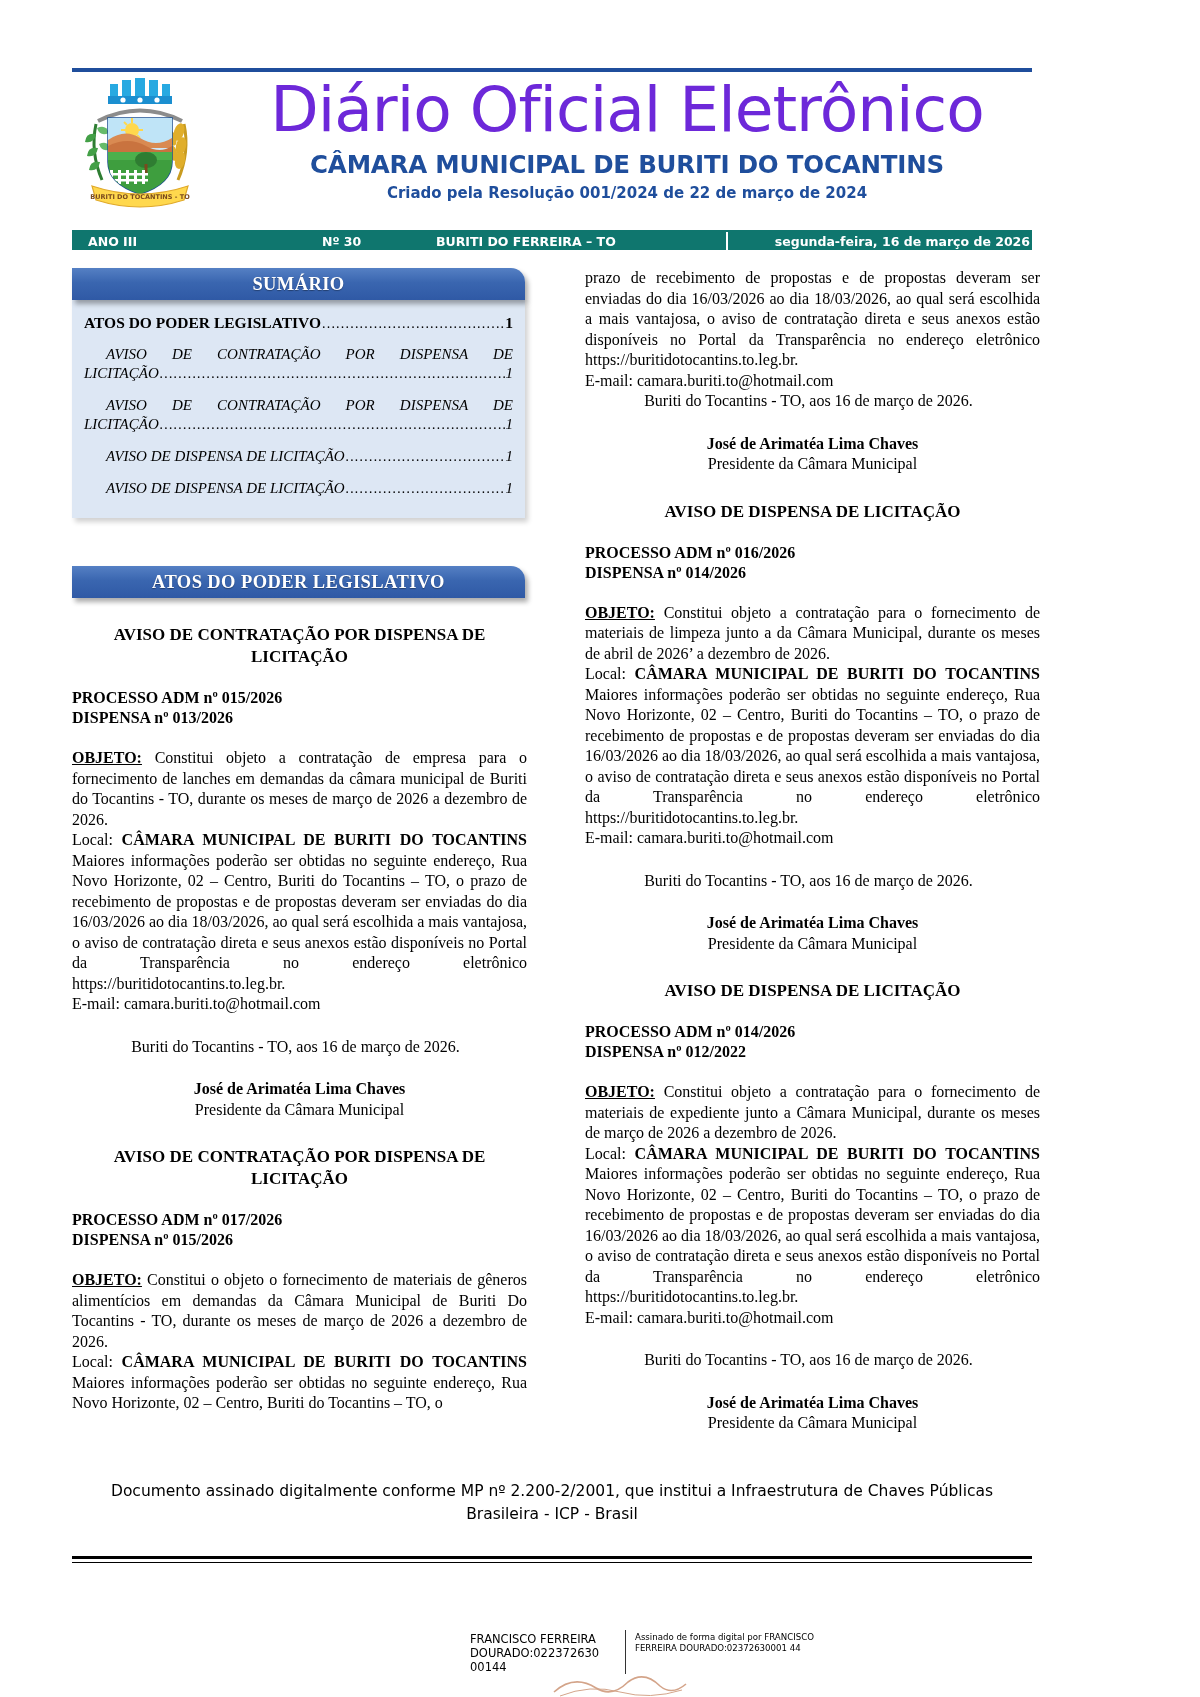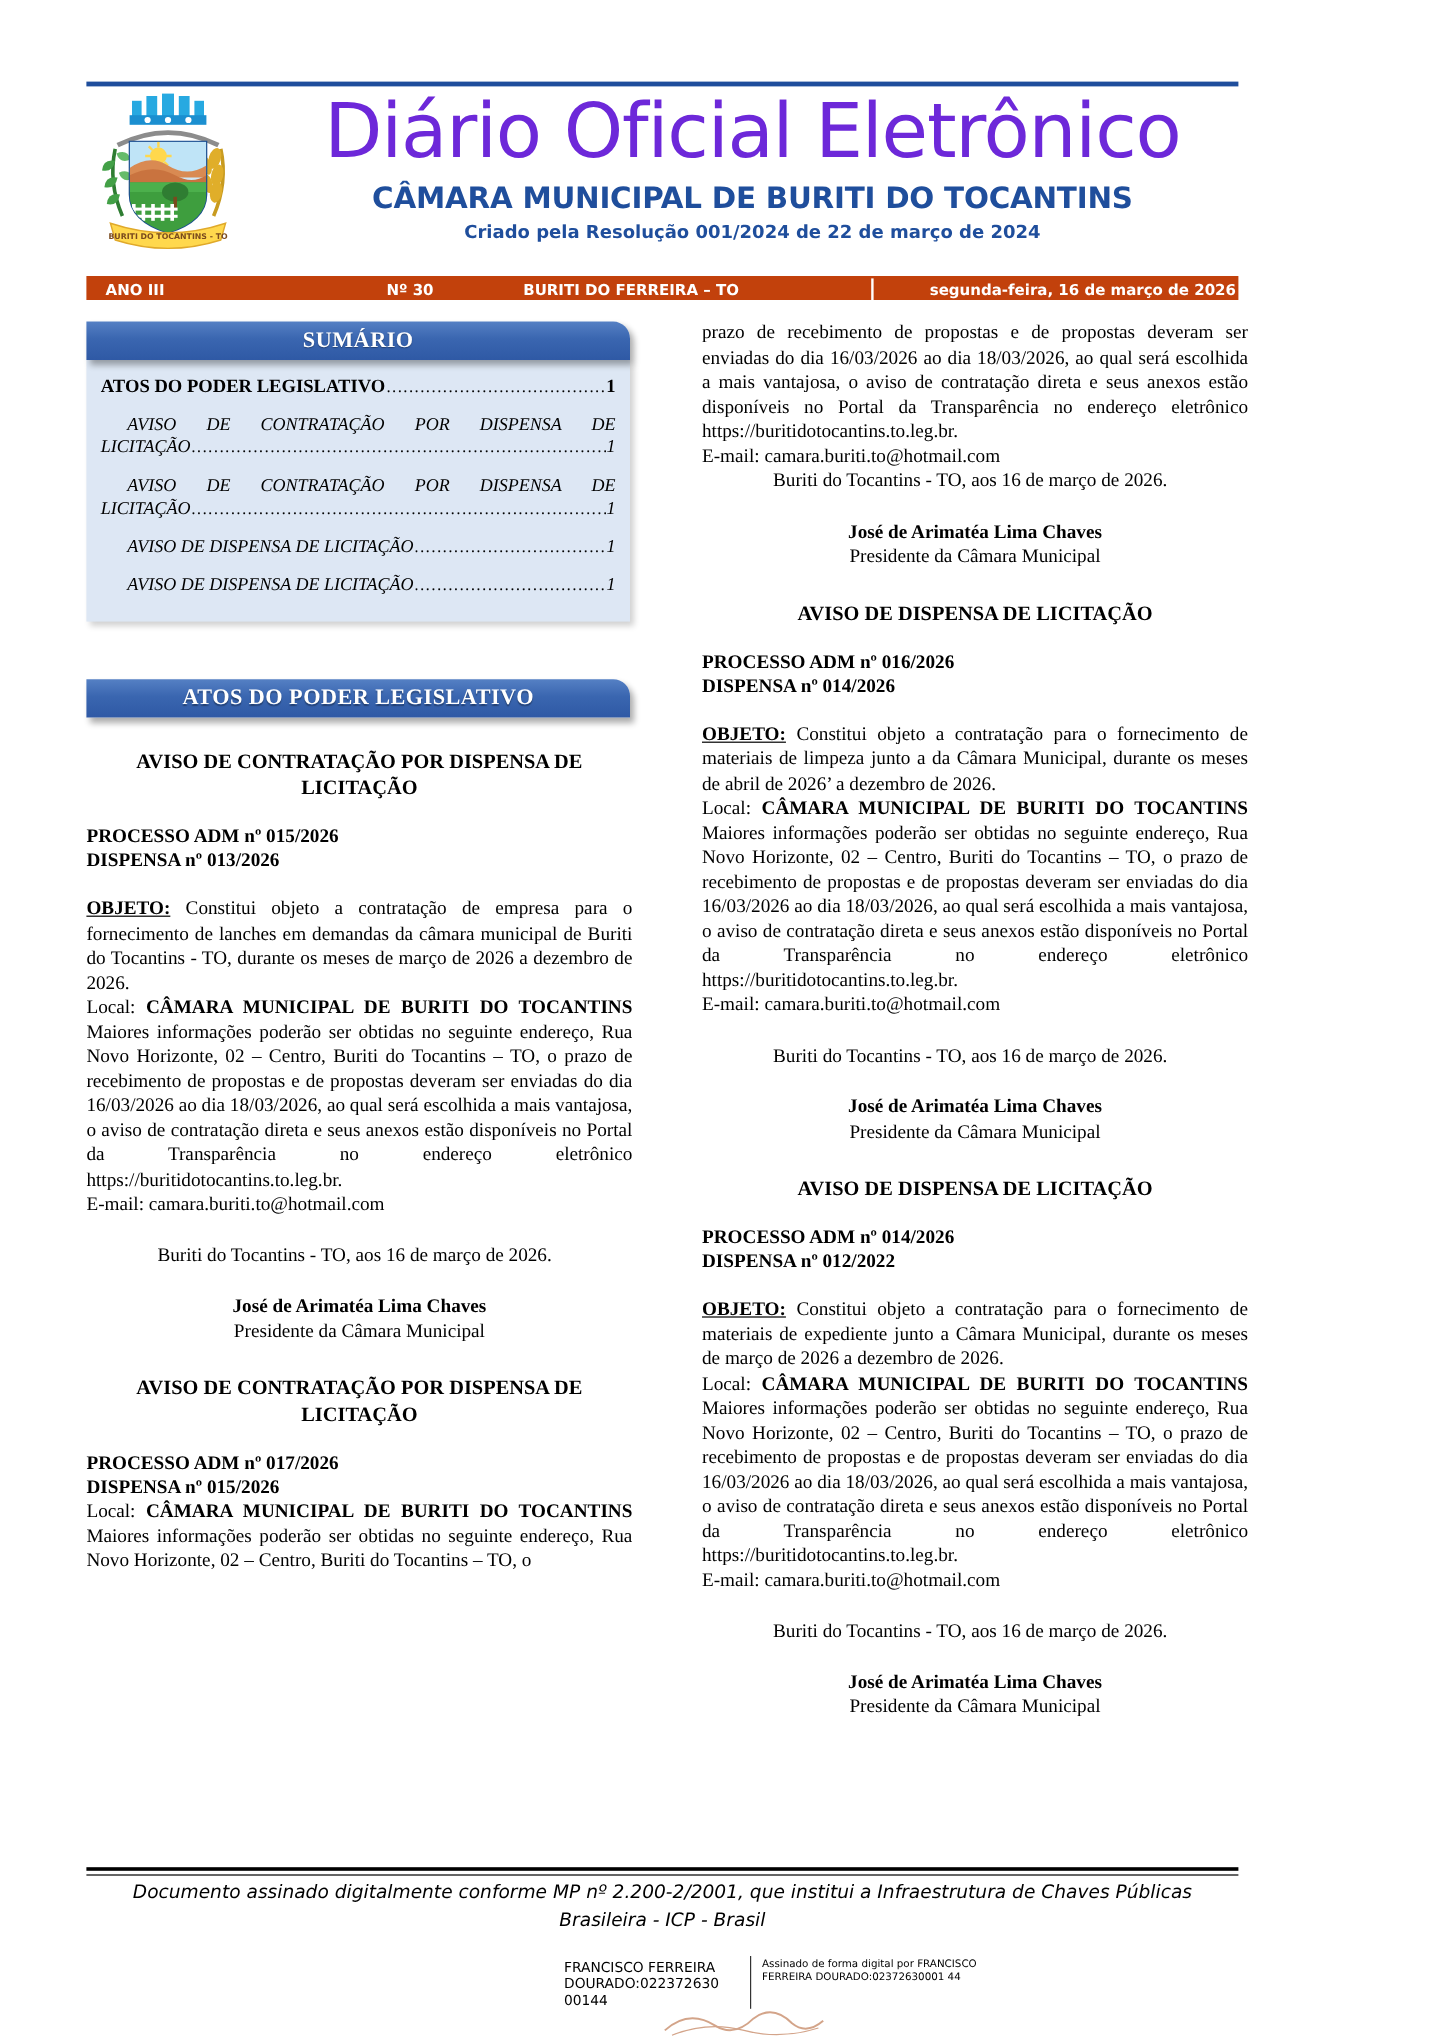--- a/index.html
+++ b/index.html
@@ -19,21 +19,21 @@
   }
   .mast-sub{
     font-family:"DejaVu Sans",sans-serif;font-weight:bold;font-size:24.5px;line-height:30px;
     color:#1f4e9c;margin-top:4px;letter-spacing:-0.2px;
   }
   .mast-sub2{
     font-family:"DejaVu Sans",sans-serif;font-weight:bold;font-size:15px;line-height:20px;
     color:#1f4e9c;margin-top:3px;
   }
   .infobar{
-    position:absolute;left:72px;top:230px;width:960px;height:20px;background:#c2410c;
+    position:absolute;left:72px;top:230px;width:960px;height:20px;background:#0f766e;
     color:#ffffff;font-family:"DejaVu Sans",sans-serif;font-weight:bold;font-size:12.5px;
   }
   .infobar .cell{position:absolute;top:0;height:24px;line-height:24px;white-space:nowrap;}
   .ib-ano{left:16px;}
   .ib-num{left:250px;}
   .ib-city{left:364px;}
   .ib-div{position:absolute;left:654px;top:2px;width:2px;height:20px;background:#ffffff;}
   .ib-date{right:2px;margin-left:16px;}
   
   .col{position:absolute;top:268px;width:455px;}
@@ -92,22 +92,22 @@
   }
   .sign{
     text-align:center;margin-top:22px;font-size:16px;line-height:20.5px;
     font-family:"Liberation Serif",serif;
   }
   .sign .nm{font-weight:bold;}
   
   .foot-rule{position:absolute;left:72px;top:1556px;width:960px;height:0;
     border-top:3px solid #000;border-bottom:1px solid #000;height:3px;}
   .foot-text{
-    position:absolute;left:72px;top:1566px;width:960px;text-align:center;
-    font-family:"DejaVu Sans",sans-serif;font-size:15.5px;line-height:23px;color:#000;font-style:italic;
+    position:absolute;left:72px;top:1480px;width:960px;text-align:center;
+    font-family:"DejaVu Sans",sans-serif;font-size:15.5px;line-height:23px;color:#000;
   }
   .sigbox{position:absolute;left:470px;top:1632px;width:420px;height:60px;}
   .sig-left{
     position:absolute;left:0;top:0;width:150px;
     font-family:"DejaVu Sans",sans-serif;font-size:11.5px;line-height:14px;color:#000;
   }
   .sig-bar{position:absolute;left:155px;top:-2px;width:1px;height:44px;background:#333;}
   .sig-right{
     position:absolute;left:165px;top:0;width:200px;
     font-family:"DejaVu Sans",sans-serif;font-size:8.6px;line-height:10.5px;color:#000;
@@ -276,20 +276,21 @@
         <div>Presidente da Câmara Municipal</div>
       </div>
     </div>
 
     <div>
       <div class="art-title">AVISO DE CONTRATAÇÃO POR DISPENSA DE LICITAÇÃO</div>
       <div class="proc">
         <div>PROCESSO ADM nº 017/2026</div>
         <div>DISPENSA nº 015/2026</div>
       </div>
+      <p class="body spaced"><span class="u-bold">OBJETO:</span><span> Constitui o objeto o fornecimento de materiais de gêneros alimentícios em demandas da Câmara Municipal de Buriti Do Tocantins - TO, durante os meses de março de 2026 a dezembro de 2026.</span></p>
       <div class="local-line just-full"><span>Local:</span> <span class="b">CÂMARA MUNICIPAL DE BURITI DO TOCANTINS</span></div>
       <p class="body">Maiores informações poderão ser obtidas no seguinte endereço, Rua Novo Horizonte, 02 – Centro, Buriti do Tocantins – TO, o</p>
     </div>
   </div>
 
   <div class="col col-right">
 
     <div>
       <p class="body">prazo de recebimento de propostas e de propostas deveram ser enviadas do dia 16/03/2026 ao dia 18/03/2026, ao qual será escolhida a mais vantajosa, o aviso de contratação direta e seus anexos estão disponíveis no Portal da Transparência no endereço eletrônico https://buritidotocantins.to.leg.br.</p>
       <p class="body">E-mail: camara.buriti.to@hotmail.com</p>

